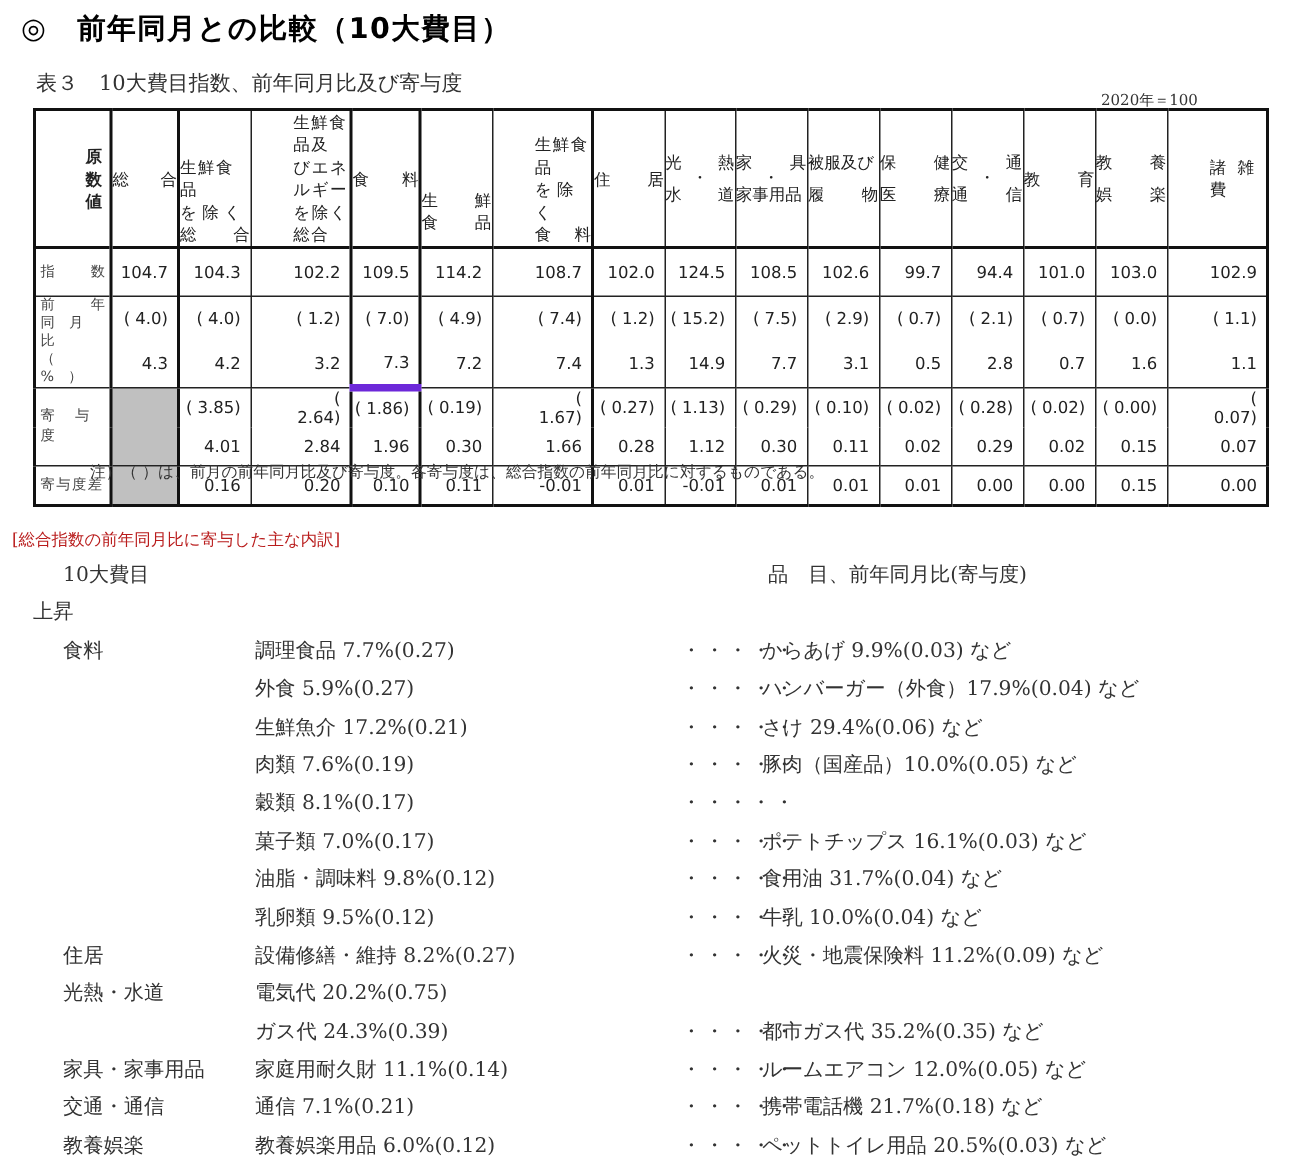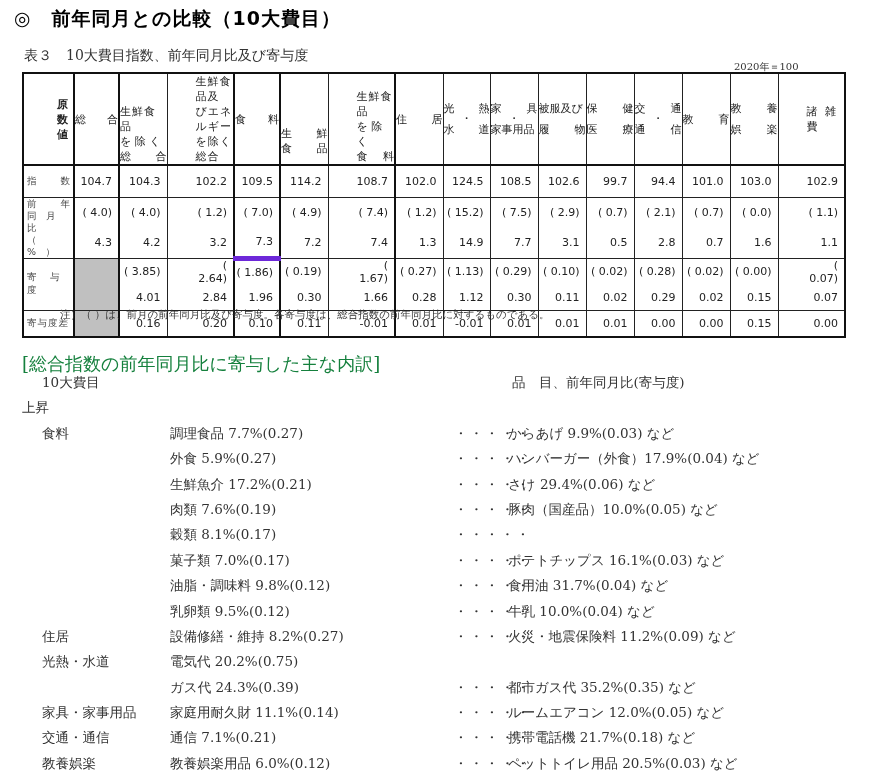--- a/index.html
+++ b/index.html
@@ -15,21 +15,21 @@
   table.t .outerB td { border-bottom:2px solid #111; }
   table.t td.lbl { text-align:left; padding-left:3px; font-size:9.5px; color:#444; }
   table.t td.num { text-align:right; padding-right:6px; font-size:11px; }
   table.t td.gray { background:#c0c0c0; }
   .hdr-cell { font-size:9px; color:#333; line-height:15px; padding:2px 2px; }
   .hdr-main { font-weight:bold; font-size:14px; text-align:center; color:#222; }
   .two { display:flex; justify-content:space-between; }
   .tiny { font-size:7px; line-height:15px; color:#444; letter-spacing:1px; }
   .dot { text-align:center; }
   .note { position:absolute; left:60px; top:308px; font-size:10.5px; color:#333; }
-  .section-title { position:absolute; left:22px; top:352px; font-size:18px; color:#15803d; }
+  .section-title { position:absolute; left:8px; top:352px; font-size:11px; color:#b91c1c; }
   .list { position:absolute; left:22px; top:372px; width:840px; font-size:13.5px; color:#333; }
   .lrow { position:relative; height:25.4px; }
   .lrow span { position:absolute; top:2px; white-space:nowrap; }
   .c1 { left:20px; }
   .c0 { left:0px; }
   .c2 { left:148px; }
   .c3 { left:432px; letter-spacing:2px; }
   .c4 { left:486px; }
 </style>
 </head>

